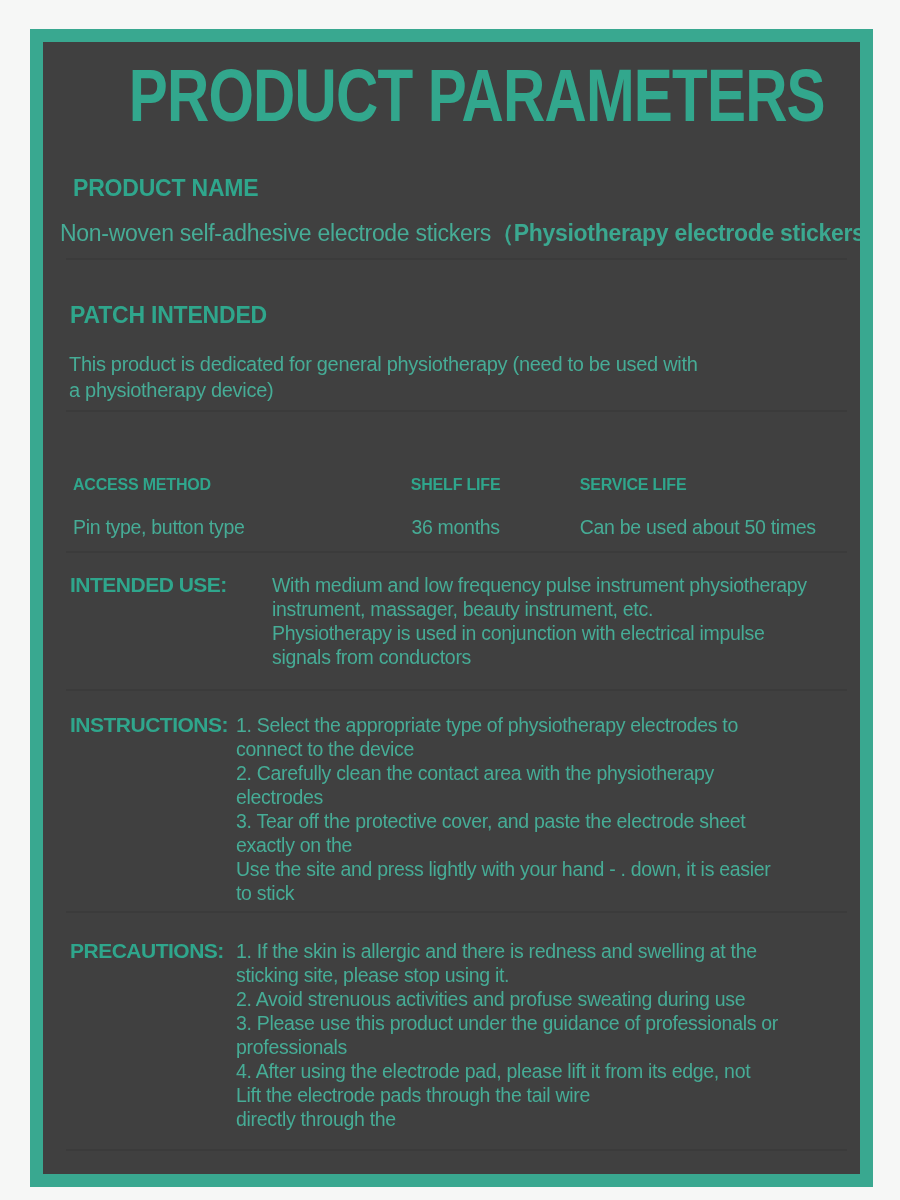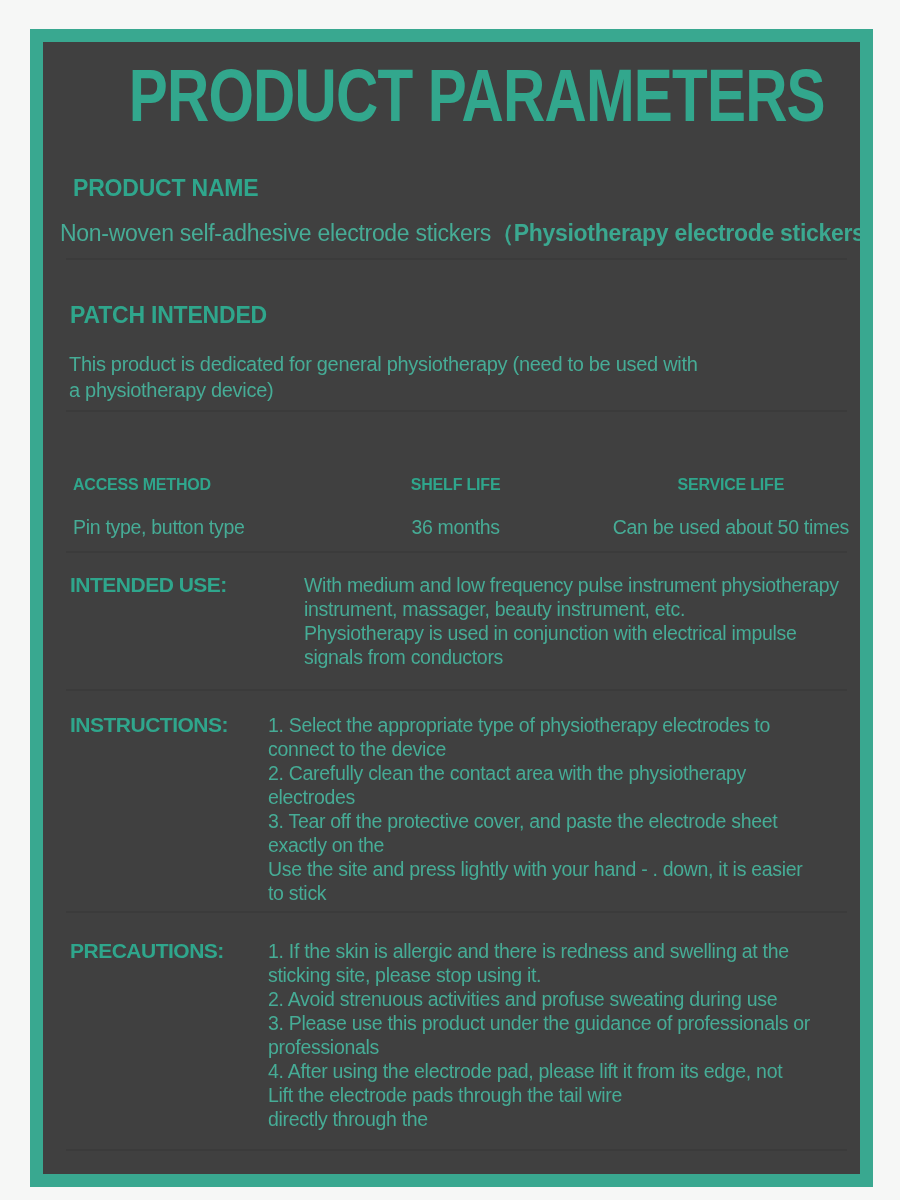--- a/index.html
+++ b/index.html
@@ -76,38 +76,38 @@
     font-size:16px;line-height:23px;font-weight:bold;
     color:#2FA68C;letter-spacing:-0.2px;white-space:nowrap;
   }
   .spec-col .sv{
     margin-top:19px;
     font-size:19.5px;line-height:24px;
     color:#46AC96;letter-spacing:-0.3px;white-space:nowrap;
   }
   .col-left{text-align:left;padding-left:30px;}
   .col-center{text-align:center;}
-  .col-right{text-align:center;position:relative;left:22px;}
+  .col-right{text-align:left;position:relative;left:22px;}
 
   .labeled{
     display:flex;align-items:flex-start;
     padding-left:27px;
   }
   .m-intended{margin-top:20px;gap:36px;}
   .m-instructions{margin-top:22px;}
   .m-precautions{margin-top:26px;}
   .labeled .label{
     flex:none;width:166px;
     font-size:21px;line-height:24px;font-weight:bold;
     color:#2FA68C;letter-spacing:-0.5px;white-space:nowrap;
   }
   .labeled .lines{flex:1;min-width:0;overflow:visible;}
   .labeled .line{
     font-size:19.5px;line-height:24px;
-    color:#46AC96;letter-spacing:-0.3px;white-space:nowrap;margin-left:32px;
+    color:#46AC96;letter-spacing:-0.3px;white-space:nowrap;
   }
 </style>
 </head>
 <body>
 
 <div class="canvas">
   <div class="frame">
     <div class="content">
 
       <div class="title">PRODUCT PARAMETERS</div>

